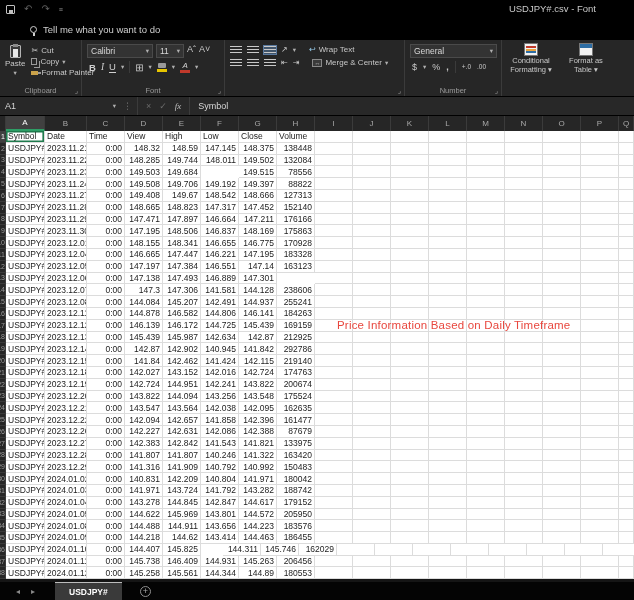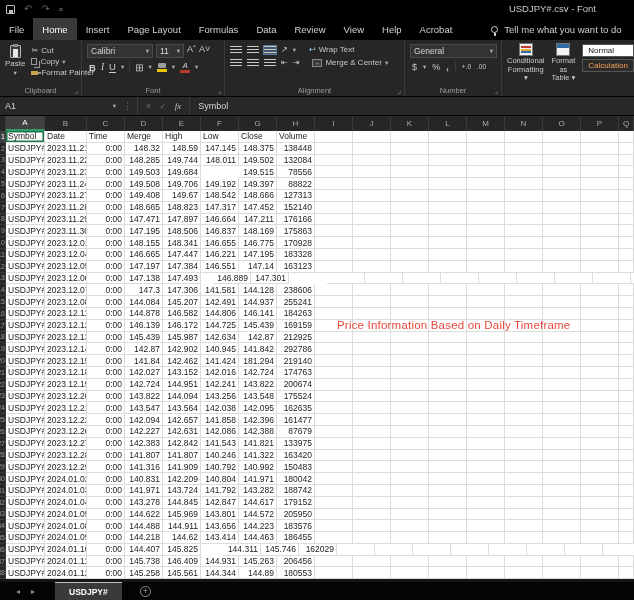--- a/index.html
+++ b/index.html
@@ -121,32 +121,20 @@
 
 <div class="titlebar">
   <span class="save-ic"></span>
   <span class="qat-ic dim">↶</span>
   <span class="qat-ic dim">↷</span>
   <span class="qat-dd">≡</span>
   <span class="win-title">USDJPY#.csv - Font</span>
 </div>
 
 <div class="menubar">
-  <div style="display:flex">
-      <div class="mtab">File</div>
-      <div class="mtab active">Home</div>
-      <div class="mtab">Insert</div>
-      <div class="mtab">Page Layout</div>
-      <div class="mtab">Formulas</div>
-      <div class="mtab">Data</div>
-      <div class="mtab">Review</div>
-      <div class="mtab">View</div>
-      <div class="mtab">Help</div>
-      <div class="mtab">Acrobat</div>
-    </div>
   <div class="tellme">
     <span class="bulb"></span>
     <span>Tell me what you want to do</span>
   </div>
 </div>
 
 <div class="ribbon">
 
   <div class="rgroup g-clip">
     <div class="paste-col">
@@ -226,21 +214,20 @@
       <span class="lines"></span>
       <span class="lines"></span>
       <span class="rsmall">⇤</span>
       <span class="rsmall">⇥</span>
       <div class="al-right">
         <span class="mc-box">↔</span>
         <span class="rsmall">Merge &amp; Center</span>
         <span class="ddm">▾</span>
       </div>
     </div>
-    <span class="glabel">Alignment</span>
     <span class="glauncher">⌟</span>
   </div>
 
   <div class="rgroup g-num">
     <div class="selbox">
       <span>General</span>
       <span class="ddm">▾</span>
     </div>
     <div class="num-row">
       <span class="num-ic">$</span>
@@ -263,24 +250,20 @@
           <i style="background:#2d6da4"></i>
       </span>
       <span class="cap" style="white-space:pre-line">Conditional
 Formatting ▾</span>
     </div>
     <div class="big-btn">
       <span class="fat-ic"></span>
       <span class="cap" style="white-space:pre-line">Format as
 Table ▾</span>
     </div>
-    <div class="gallery">
-        <div class="style-cell normal">Normal</div>
-        <div class="style-cell calculation">Calculation</div>
-      </div>
   </div>
 </div>
 
 <div class="fbar">
   <div class="namebox">
     <span>A1</span>
     <span style="display:flex;gap:7px;align-items:center">
       <span class="ddm">▾</span>
       <span style="color:#777">⋮</span>
     </span>
@@ -315,21 +298,21 @@
       <div class="hc" style="width: 38px;">O</div>
       <div class="hc" style="width: 38px;">P</div>
       <div class="hc" style="width: 15px;">Q</div>
     </div>
   <div class="grid">
       <div class="grow">
         <div class="gutter selrow" style="width: 6px;">1</div>
         <div class="gc a1sel" style="width: 39px;">Symbol</div>
         <div class="gc" style="width: 42px;">Date</div>
         <div class="gc" style="width: 38px;">Time</div>
-        <div class="gc" style="width: 38px;">Merge</div>
+        <div class="gc" style="width: 38px;">View</div>
         <div class="gc" style="width: 38px;">High</div>
         <div class="gc" style="width: 38px;">Low</div>
         <div class="gc" style="width: 38px;">Close</div>
         <div class="gc" style="width: 38px;">Volume</div>
         <div class="gc" style="width: 38px;"></div>
         <div class="gc" style="width: 38px;"></div>
         <div class="gc" style="width: 38px;"></div>
         <div class="gc" style="width: 38px;"></div>
         <div class="gc" style="width: 38px;"></div>
         <div class="gc" style="width: 38px;"></div>
@@ -557,21 +540,21 @@
         <div class="gc" style="width: 38px;"></div>
         <div class="gc" style="width: 15px;"></div>
       </div>
       <div class="grow">
         <div class="gutter" style="width: 6px;">13</div>
         <div class="gc" style="width: 39px;">USDJPY#</div>
         <div class="gc" style="width: 42px;">2023.12.06</div>
         <div class="gc num" style="width: 38px;">0:00</div>
         <div class="gc num" style="width: 38px;">147.138</div>
         <div class="gc num" style="width: 38px;">147.493</div>
-        <div class="gc num" style="width: 38px; margin-left: 12px;">146.889</div>
+        <div class="gc num" style="width: 38px;">146.889</div>
         <div class="gc num" style="width: 38px;">147.301</div>
         <div class="gc num" style="width: 38px; margin-top: 30px;">140726</div>
         <div class="gc" style="width: 38px;"></div>
         <div class="gc" style="width: 38px;"></div>
         <div class="gc" style="width: 38px;"></div>
         <div class="gc" style="width: 38px;"></div>
         <div class="gc" style="width: 38px;"></div>
         <div class="gc" style="width: 38px;"></div>
         <div class="gc" style="width: 38px;"></div>
         <div class="gc" style="width: 38px;"></div>
@@ -698,21 +681,21 @@
         <div class="gc" style="width: 15px;"></div>
       </div>
       <div class="grow">
         <div class="gutter" style="width: 6px;">20</div>
         <div class="gc" style="width: 39px;">USDJPY#</div>
         <div class="gc" style="width: 42px;">2023.12.15</div>
         <div class="gc num" style="width: 38px;">0:00</div>
         <div class="gc num" style="width: 38px;">141.84</div>
         <div class="gc num" style="width: 38px;">142.462</div>
         <div class="gc num" style="width: 38px;">141.424</div>
-        <div class="gc num" style="width: 38px;">181.294</div>
+        <div class="gc num" style="width: 38px;">142.115</div>
         <div class="gc num" style="width: 38px;">219140</div>
         <div class="gc" style="width: 38px;"></div>
         <div class="gc" style="width: 38px;"></div>
         <div class="gc" style="width: 38px;"></div>
         <div class="gc" style="width: 38px;"></div>
         <div class="gc" style="width: 38px;"></div>
         <div class="gc" style="width: 38px;"></div>
         <div class="gc" style="width: 38px;"></div>
         <div class="gc" style="width: 38px;"></div>
         <div class="gc" style="width: 15px;"></div>

